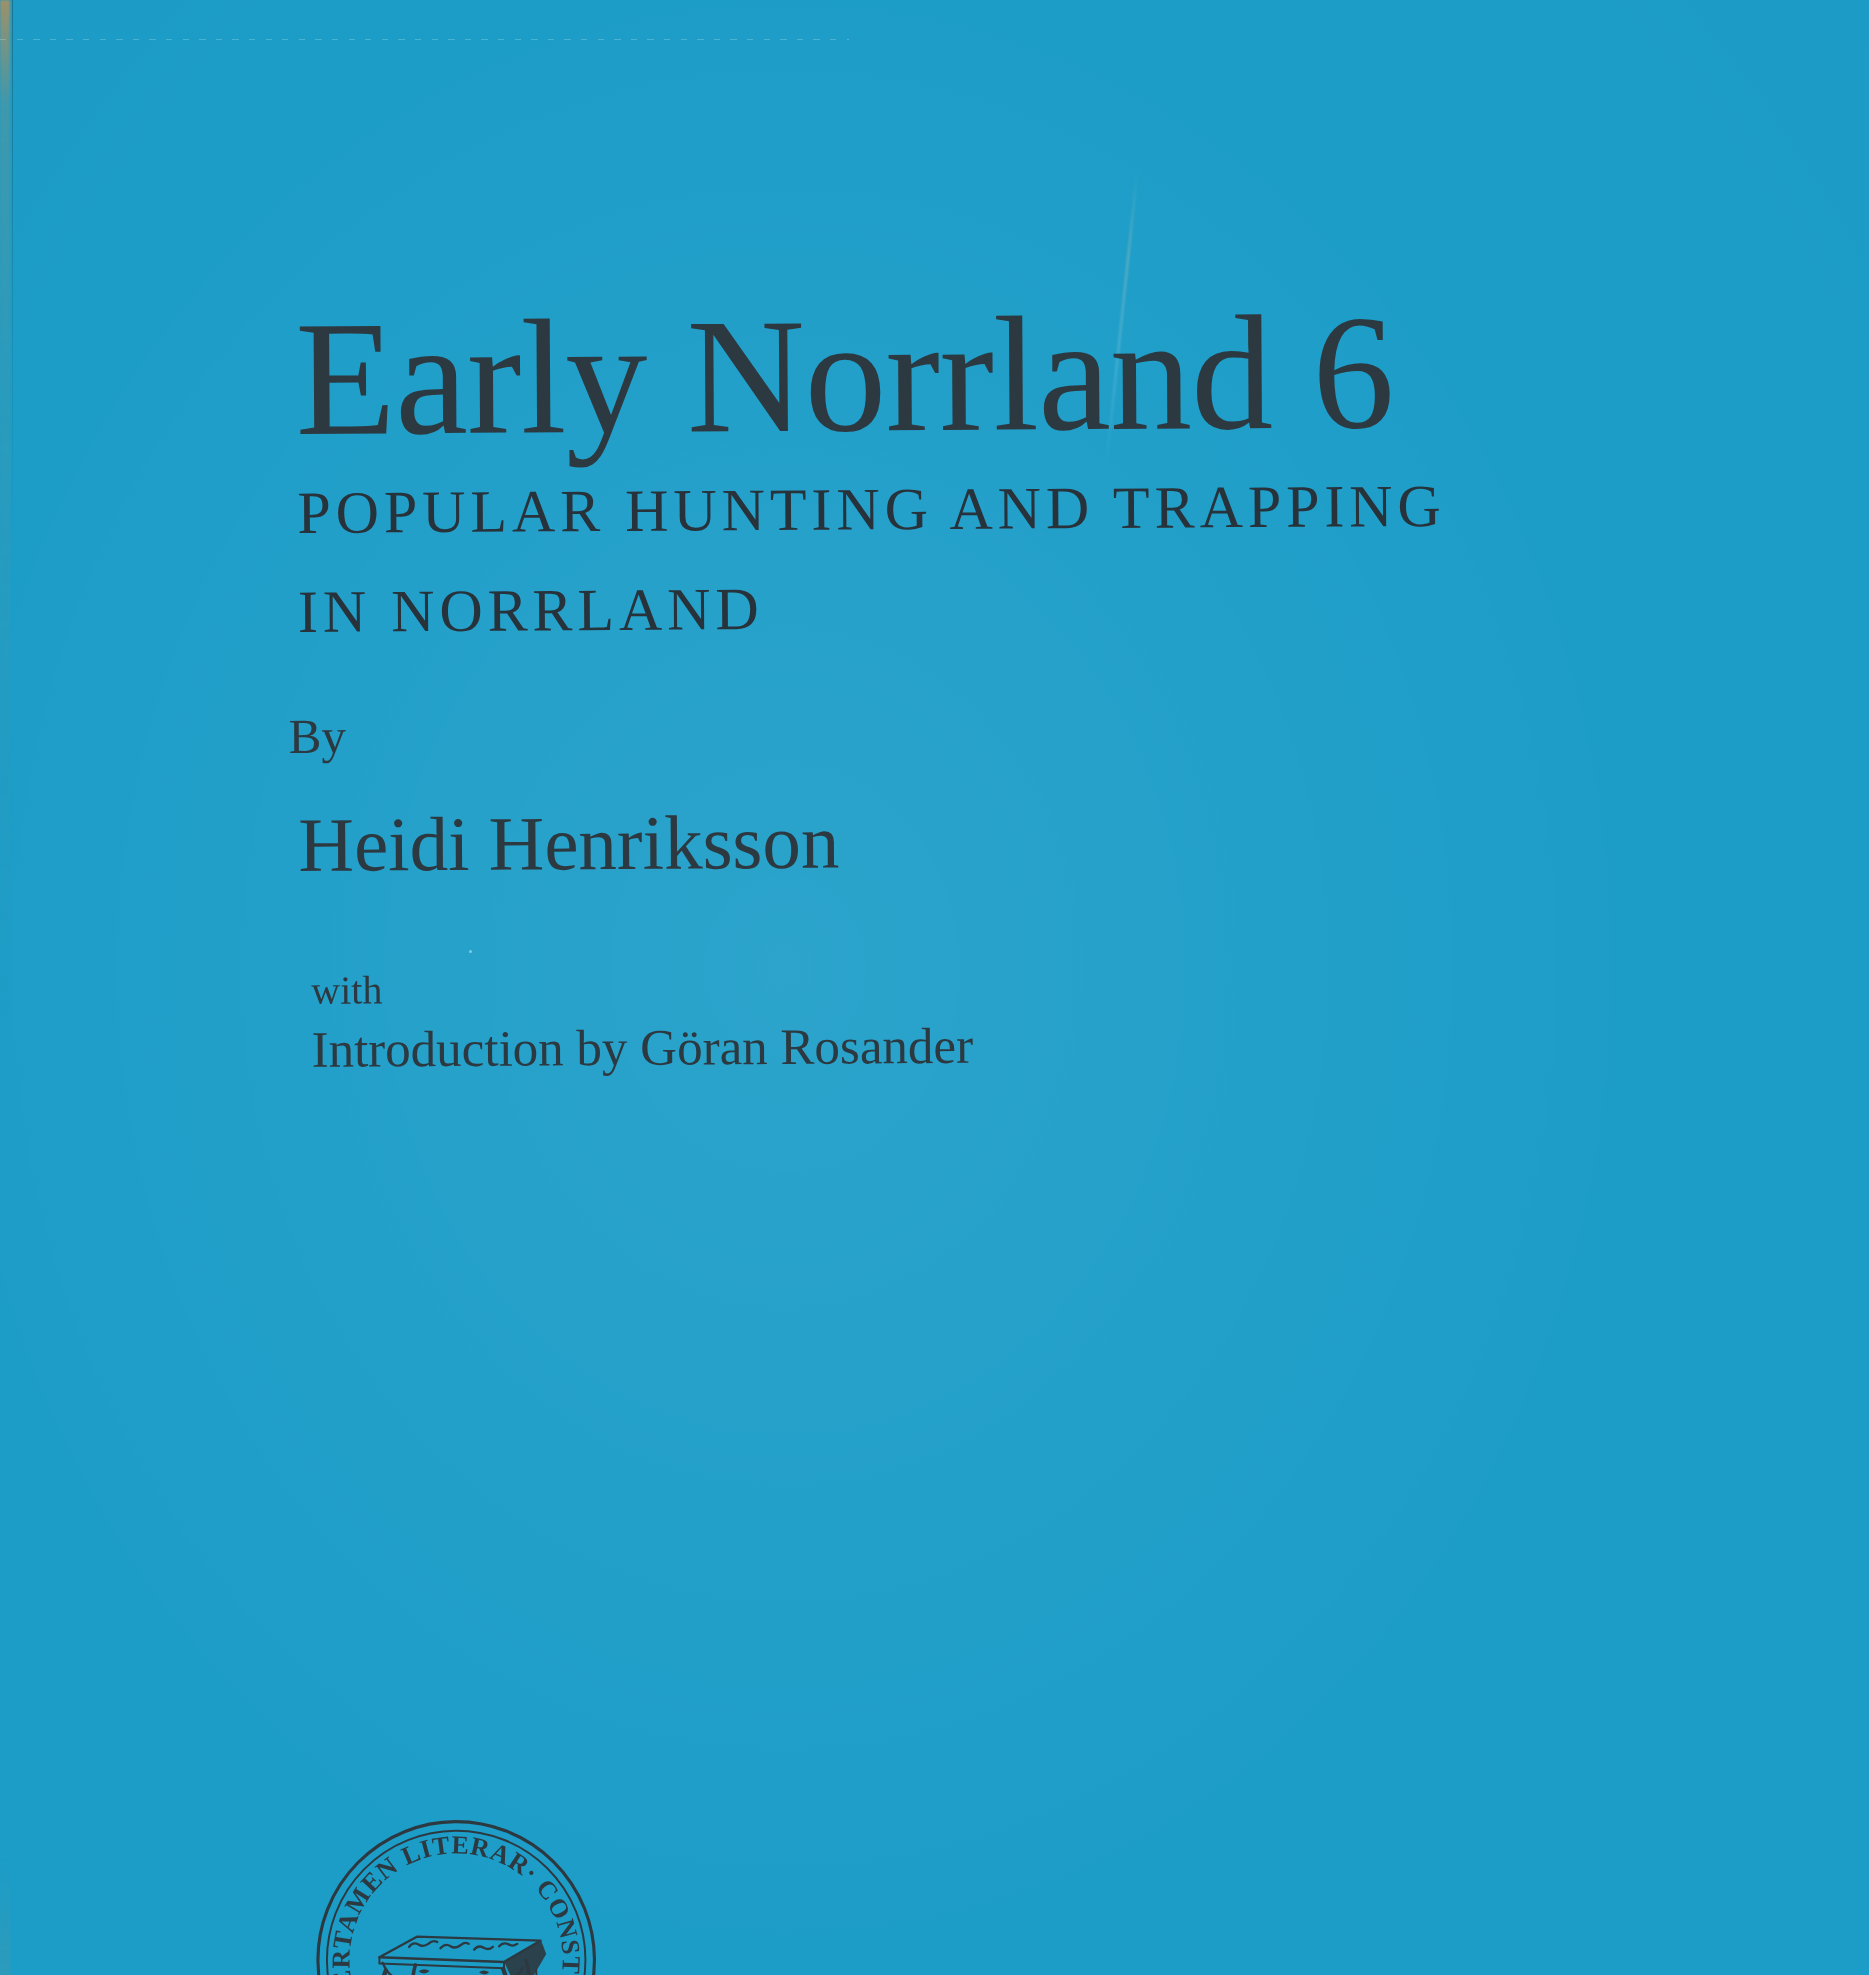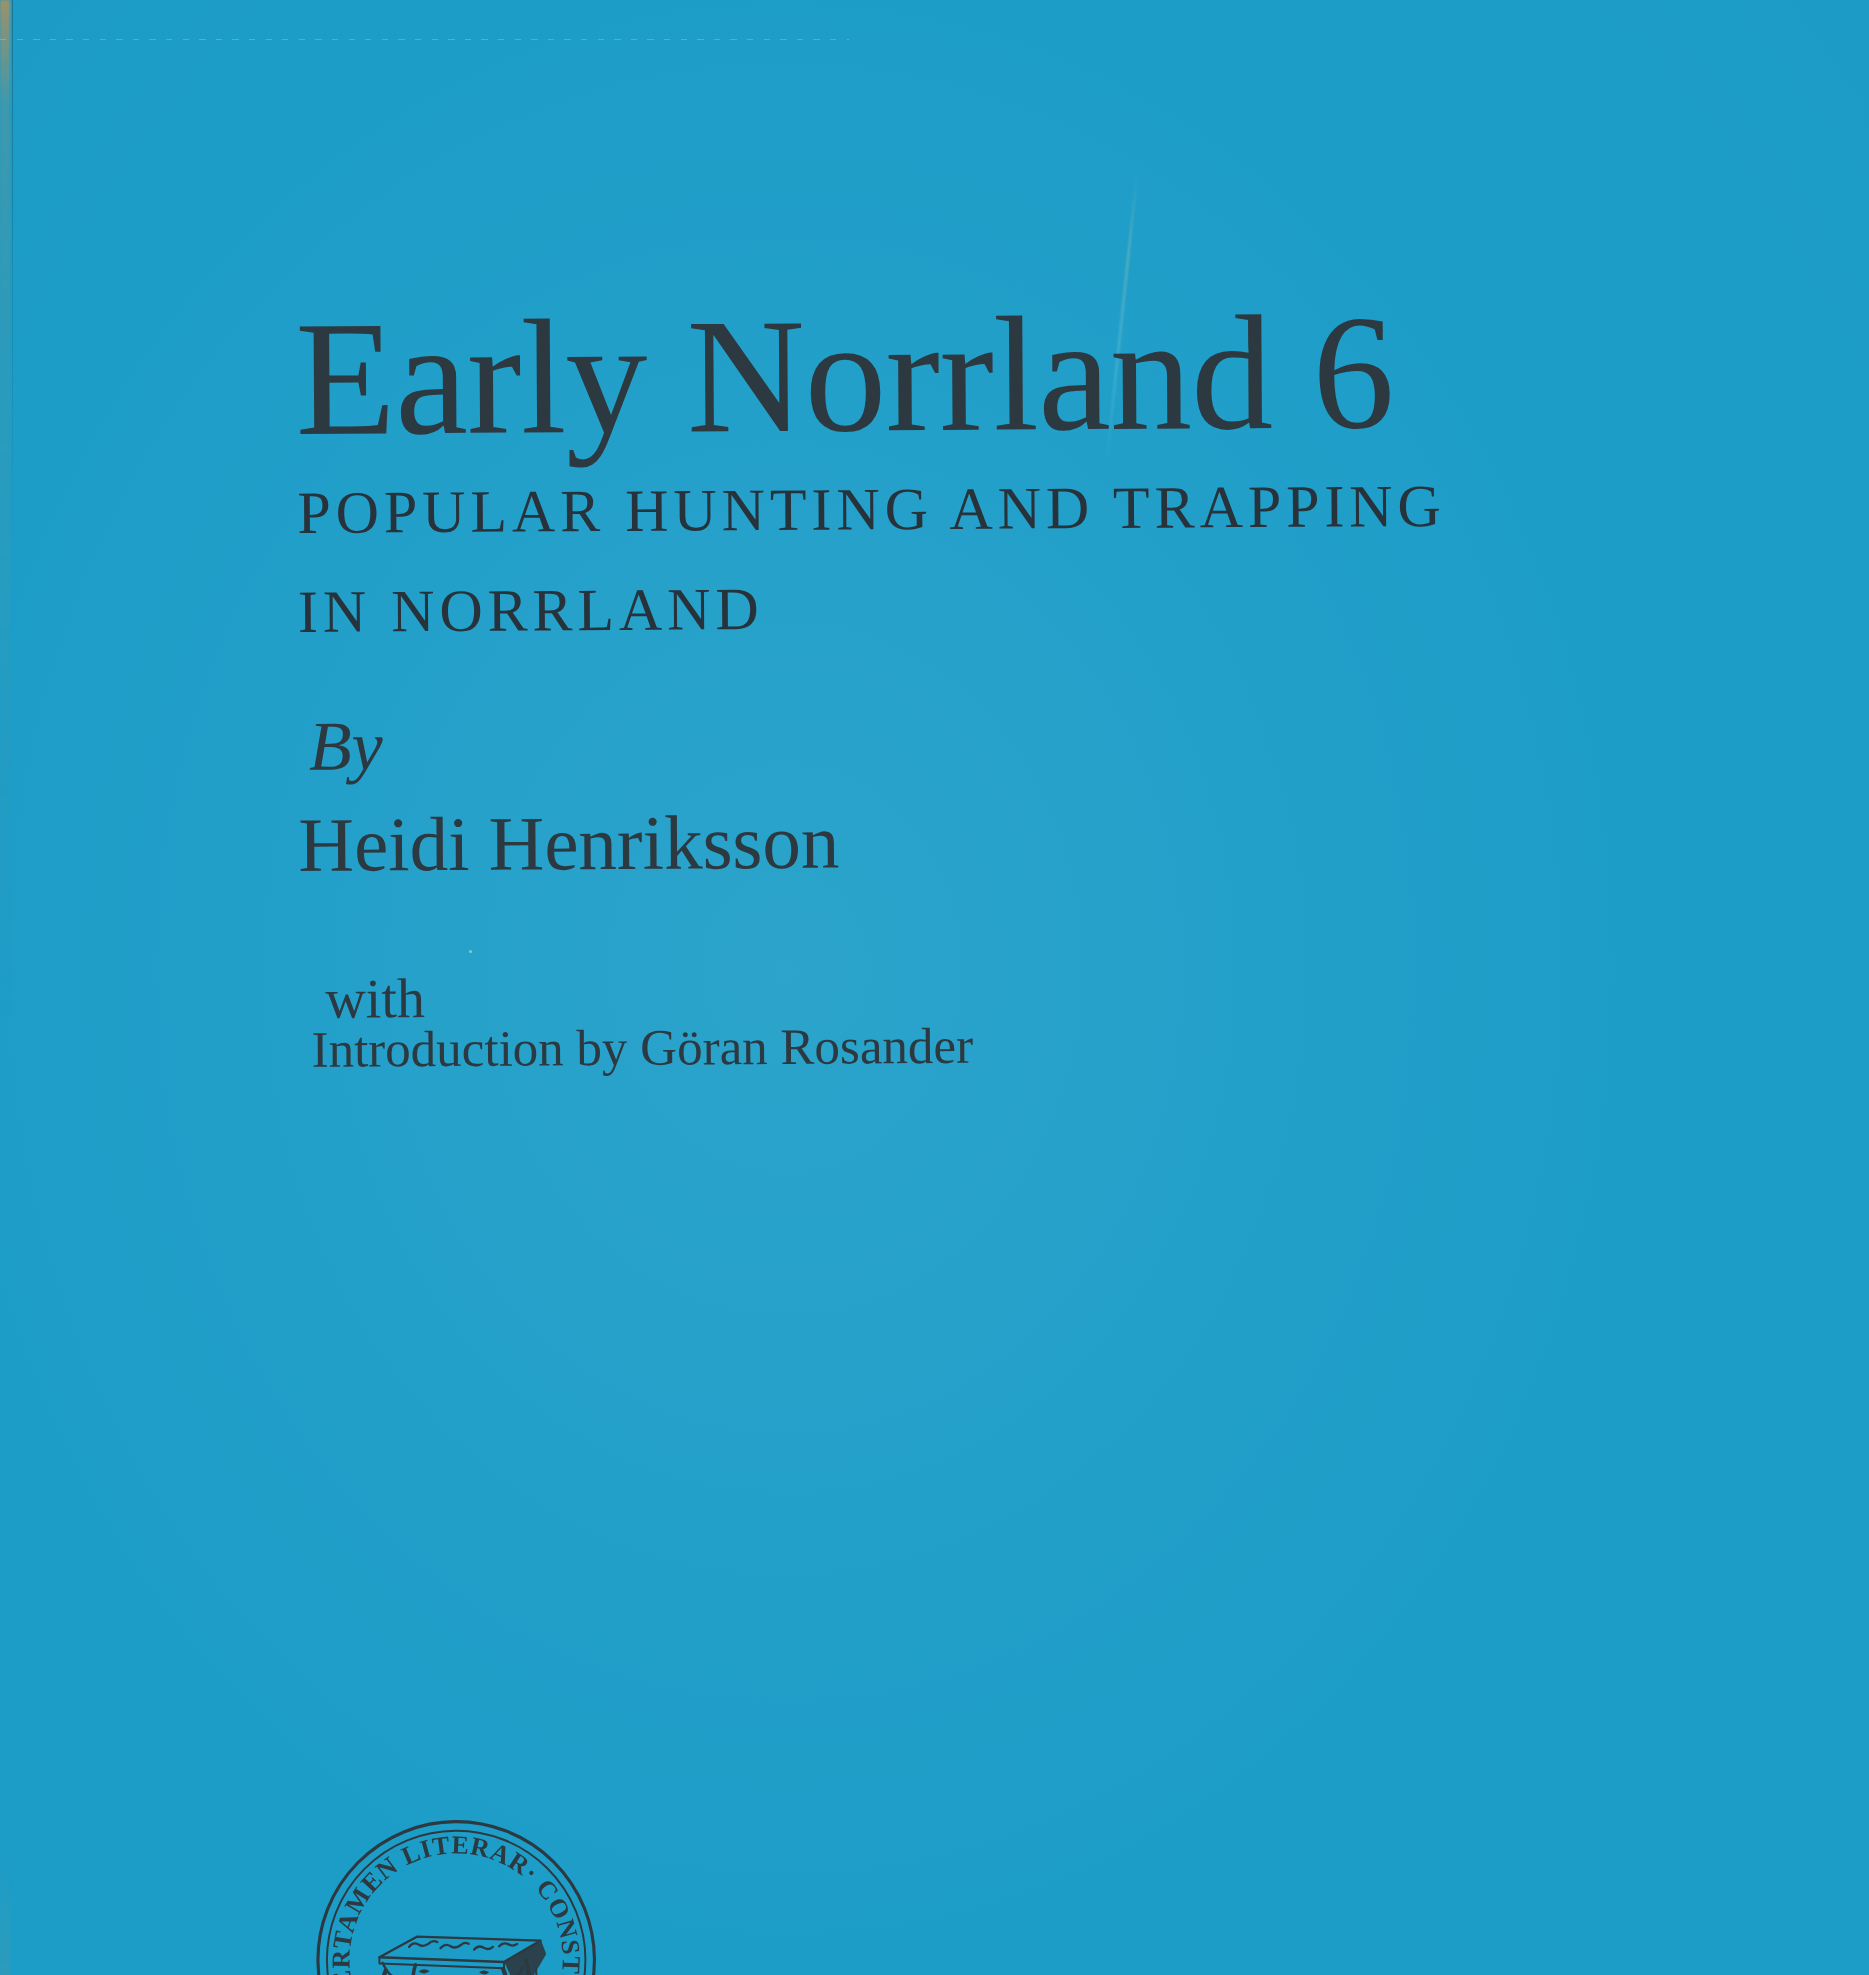--- a/index.html
+++ b/index.html
@@ -36,23 +36,23 @@
     left:301px;top:293px;
     font-size:164px;letter-spacing:-0.005em;
     color:var(--ink);
   }
   .subtitle{
     font-size:60px;letter-spacing:0.082em;
     color:var(--ink-strong);
   }
   .subtitle.l1{left:302px;top:479px;}
   .subtitle.l2{left:302px;top:578px;}
-  .by-label{left:312px;top:708px;font-size:70px;font-style:italic;}
+  .by-label{left:292px;top:708px;font-size:49px;}
   .author{left:301px;top:803px;font-size:77px;}
-  .with-label{left:327px;top:967px;font-size:56px;}
+  .with-label{left:313px;top:967px;font-size:40px;}
   .intro-credit{left:313px;top:1021px;font-size:51px;}
   .seal{position:absolute;left:311px;top:1816px;width:282px;height:282px;}
   .seal text{
     font-family:"Liberation Serif","DejaVu Serif",serif;
     fill:var(--ink);
   }
   
   .edge-strip{
     position:absolute;left:0;top:0;width:9.5px;height:2548px;
     background:linear-gradient(180deg,

